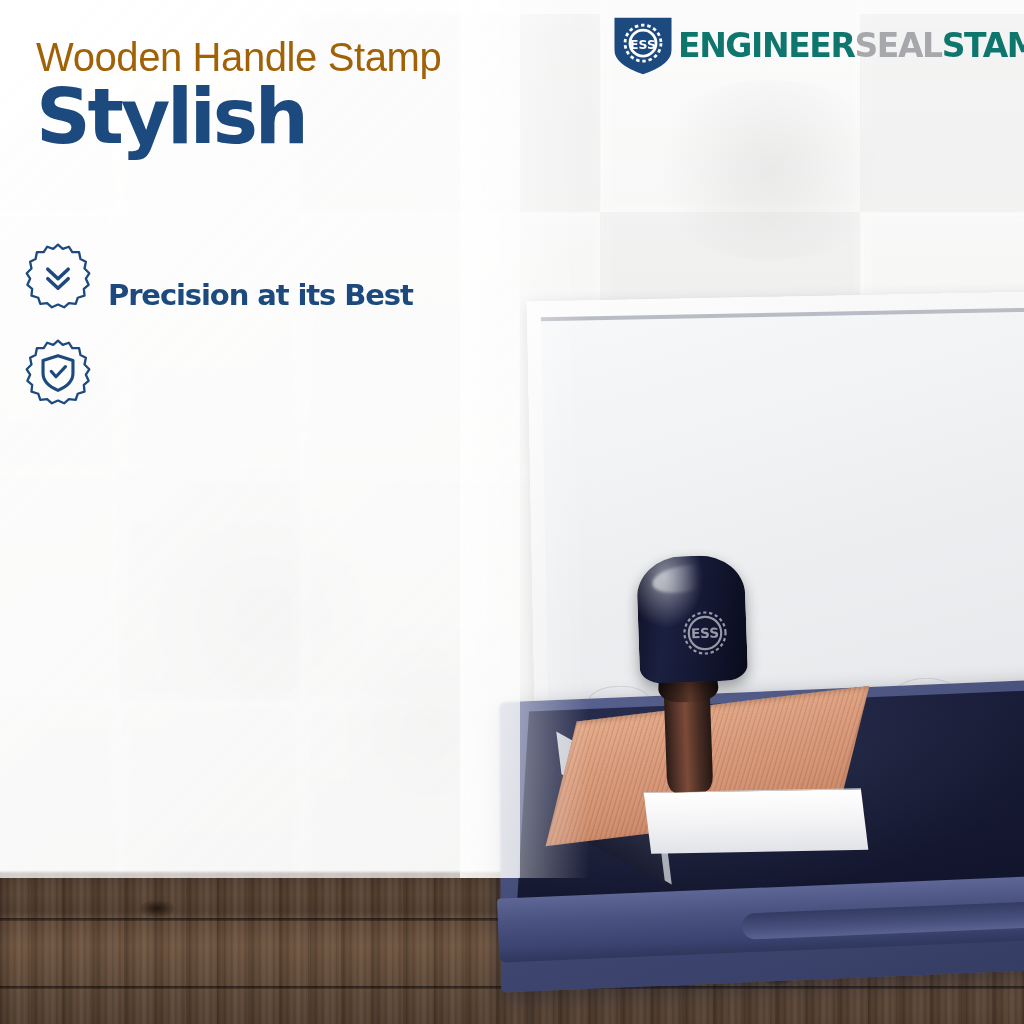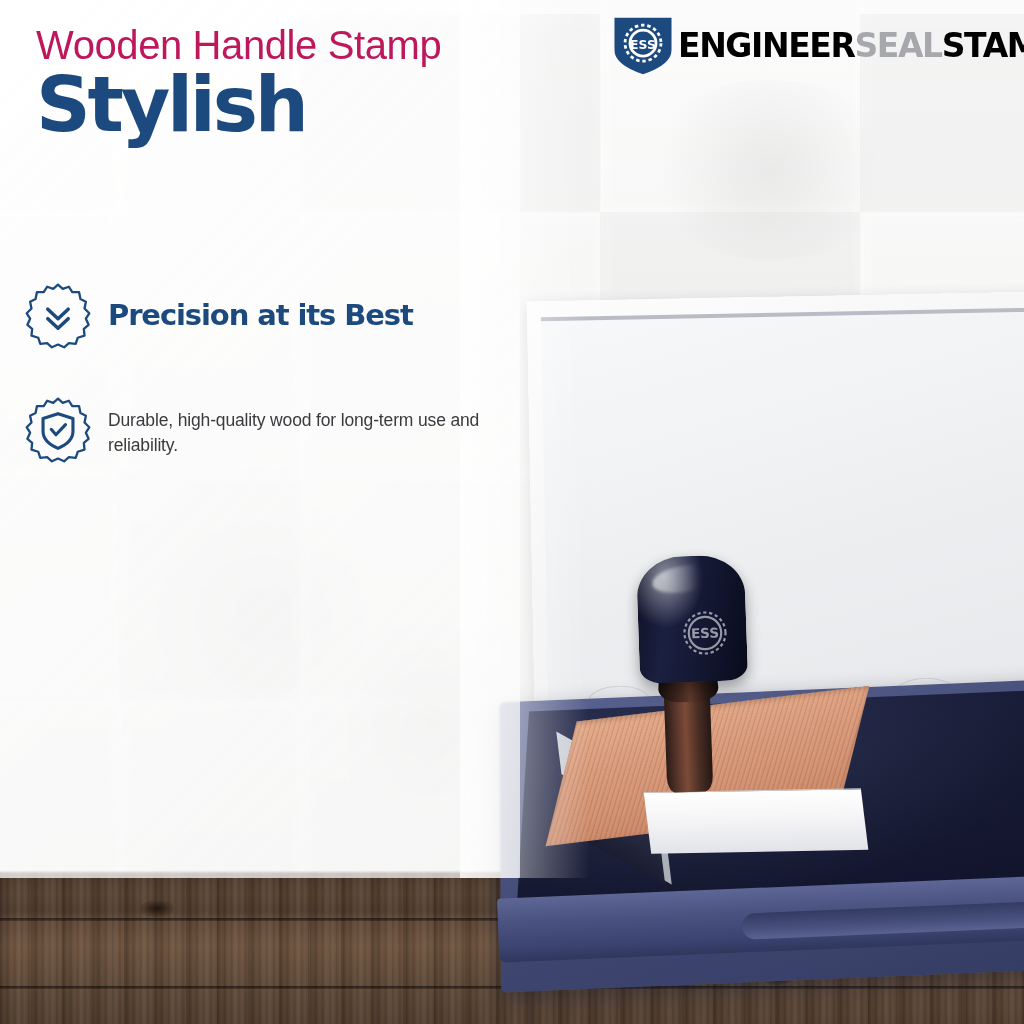--- a/index.html
+++ b/index.html
@@ -160,43 +160,43 @@
     backdrop-filter:blur(1px);
   }
   .panel-fade {
     position:absolute; left:460px; top:0; width:130px; height:878px;
     background:linear-gradient(90deg,rgba(255,255,255,.72) 0%,rgba(255,255,255,0) 100%);
   }
 
   
   .hdr { position:absolute; left:36px; top:24px; width:600px; }
   .hdr-sub {
-    font-size:40px; font-weight:400; color:#be185d;
-    letter-spacing:-.4px; line-height:1.05;
+    font-size:40px; font-weight:400; color:#a16207;
+    letter-spacing:-.4px; line-height:1.05;margin-top:12px;
   }
   .hdr-main {
     font-family:"DejaVu Sans", sans-serif;
     font-size:76px; font-weight:700; color:#1c4a7e;
     letter-spacing:-3.2px; line-height:.98; margin-top:2px;
   }
 
   
   .logo { position:absolute; left:612px; top:14px; display:flex; align-items:center; }
   .logo-badge { width:62px; height:62px; flex:0 0 auto; }
   .logo-word {
     font-family:"DejaVu Sans", sans-serif;
     font-size:33px; font-weight:700; letter-spacing:-1.4px;
     margin-left:4px; display:flex; align-items:baseline;
   }
-  .lw-blue { color:#000000; }
+  .lw-blue { color:#0f766e; }
   .lw-gray { color:#a6a8ab; }
 
   
   .features { position:absolute; left:24px; top:236px; width:530px; }
-  .feat { display:flex; align-items:center; margin-bottom:22px;margin-top:40px; }
+  .feat { display:flex; align-items:flex-end; margin-bottom:22px; }
   .feat-badge { width:68px; height:68px; flex:0 0 auto; margin-top:6px; }
   .feat-body { margin-left:16px; padding-top:4px; }
   .feat-title {
     font-family:"DejaVu Sans", sans-serif;
     font-size:29px; font-weight:700; color:#1c4a7e;
     letter-spacing:-1.1px; line-height:1.05; white-space:nowrap;
   }
   .feat-desc {
     font-size:17.5px; font-weight:400; color:#3a3b3e;
     line-height:1.42; margin-top:8px; letter-spacing:-.15px;
@@ -309,19 +309,18 @@
     </div>
 
 
     <div class="feat">
       <svg class="feat-badge" viewBox="0 0 100 100">
         <path d="M50 4 L57 10 L66 7 L71 15 L81 15 L83 25 L91 29 L89 39 L96 46 L91 54 L95 63 L88 69 L89 79 L79 82 L76 91 L66 90 L59 96 L50 92 L41 96 L34 90 L24 91 L21 82 L11 79 L12 69 L5 63 L9 54 L4 46 L11 39 L9 29 L17 25 L19 15 L29 15 L34 7 L43 10 Z" fill="none" stroke="#1c4a7e" stroke-width="3.4" stroke-linejoin="round"></path>
         <path d="M50 26 L72 33 V52 Q72 68 50 77 Q28 68 28 52 V33 Z" fill="none" stroke="#1c4a7e" stroke-width="4.6" stroke-linejoin="round"></path>
         <polyline points="40,49 47,57 61,42" fill="none" stroke="#1c4a7e" stroke-width="4.6" stroke-linecap="round" stroke-linejoin="round"></polyline>
       </svg>
       <div class="feat-body">
-        <div class="feat-desc">Durable, high-quality wood for long-term use and reliability.</div>
       </div>
     </div>
 
 
   </div>
 </div>
 
 </body></html>

